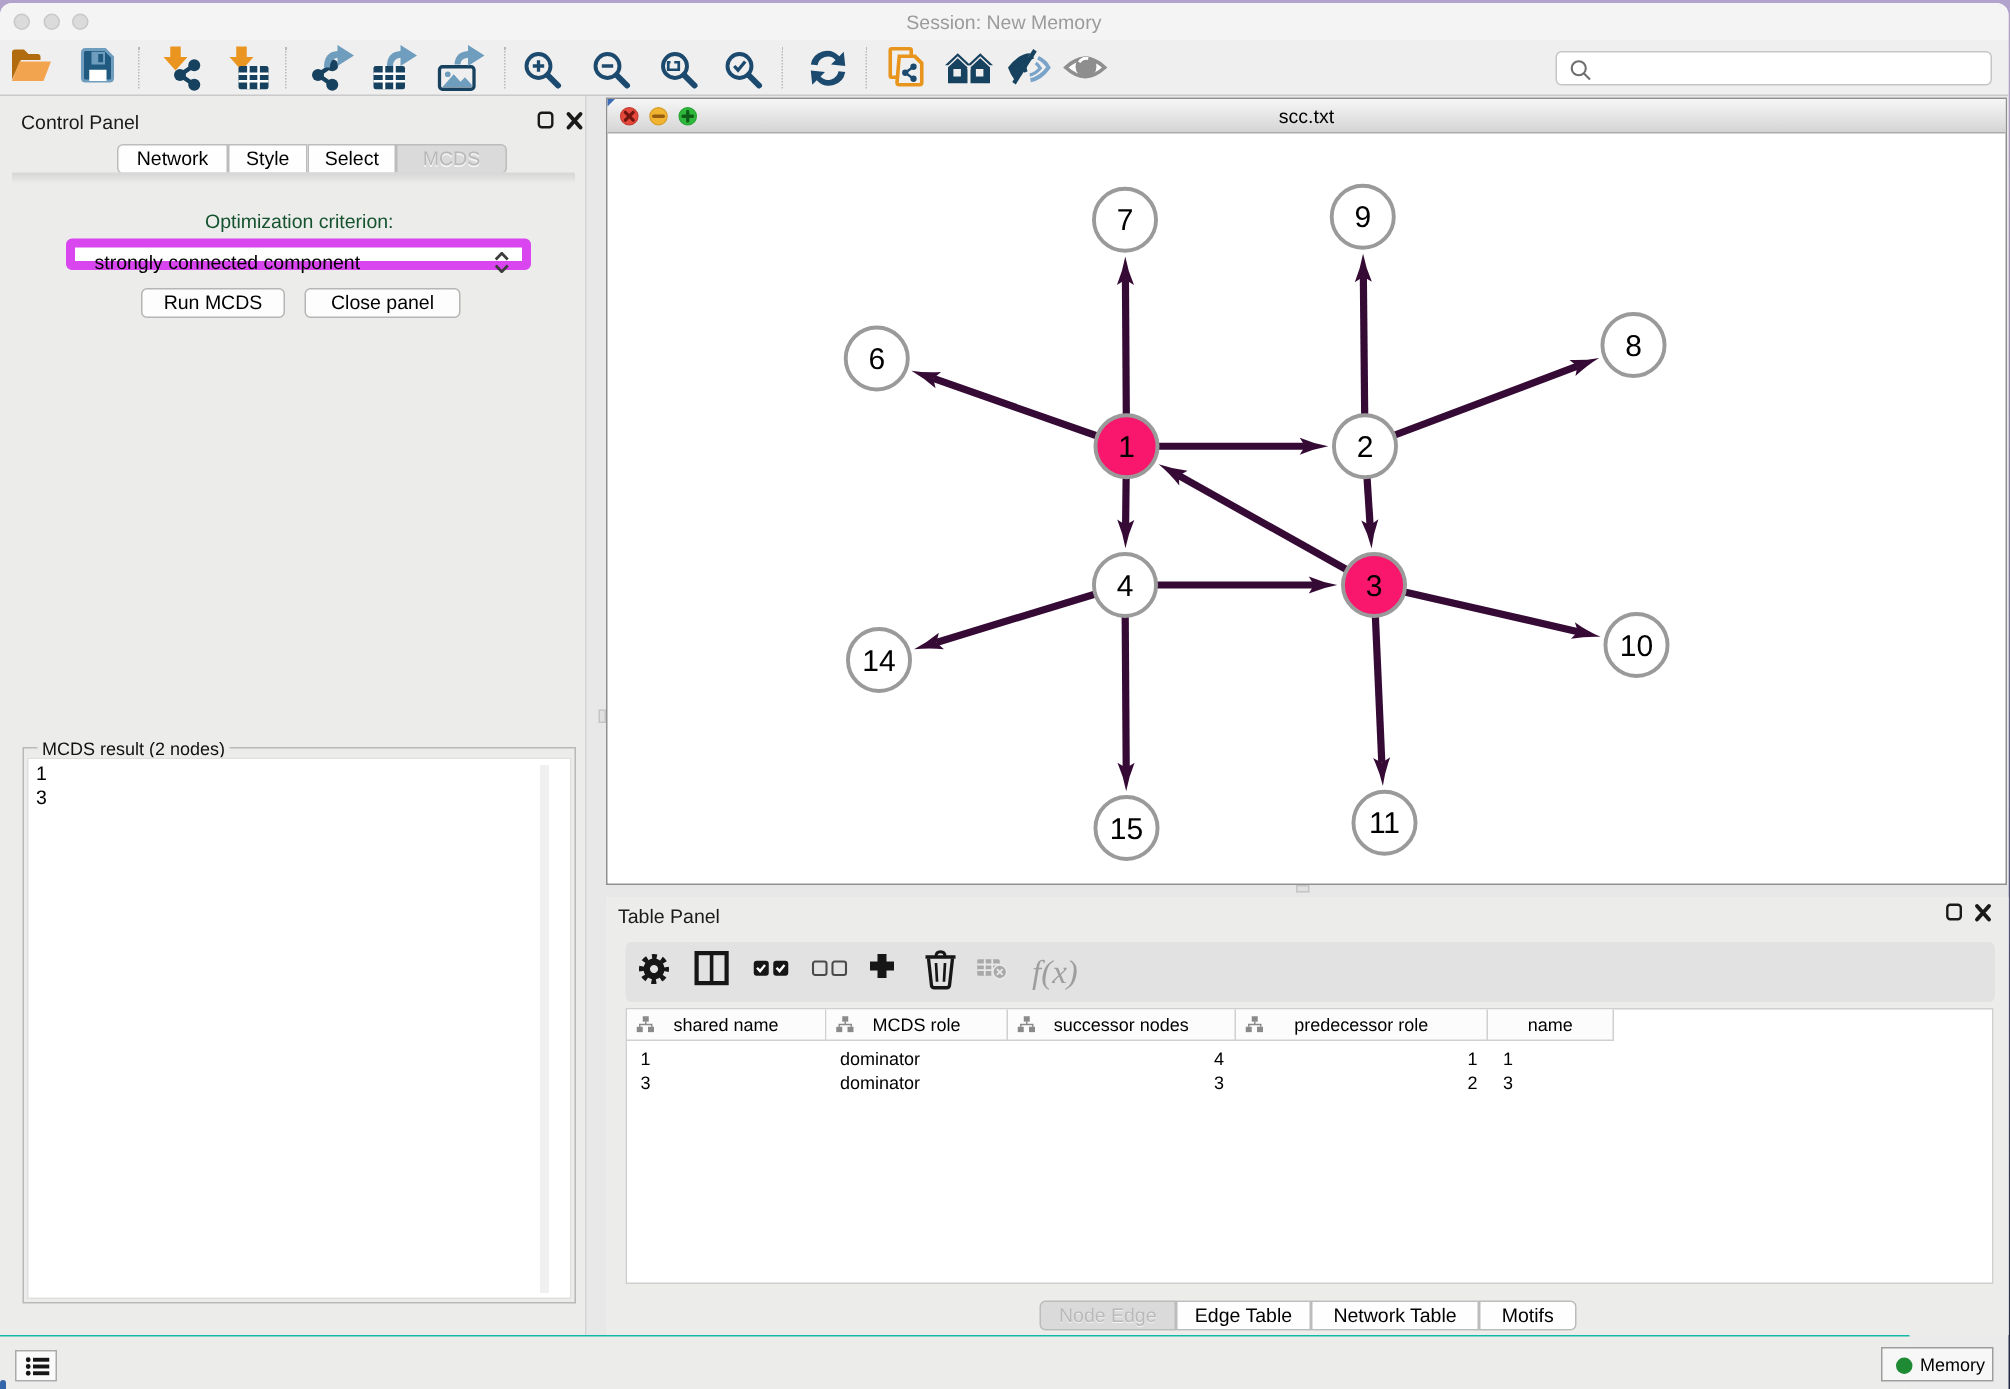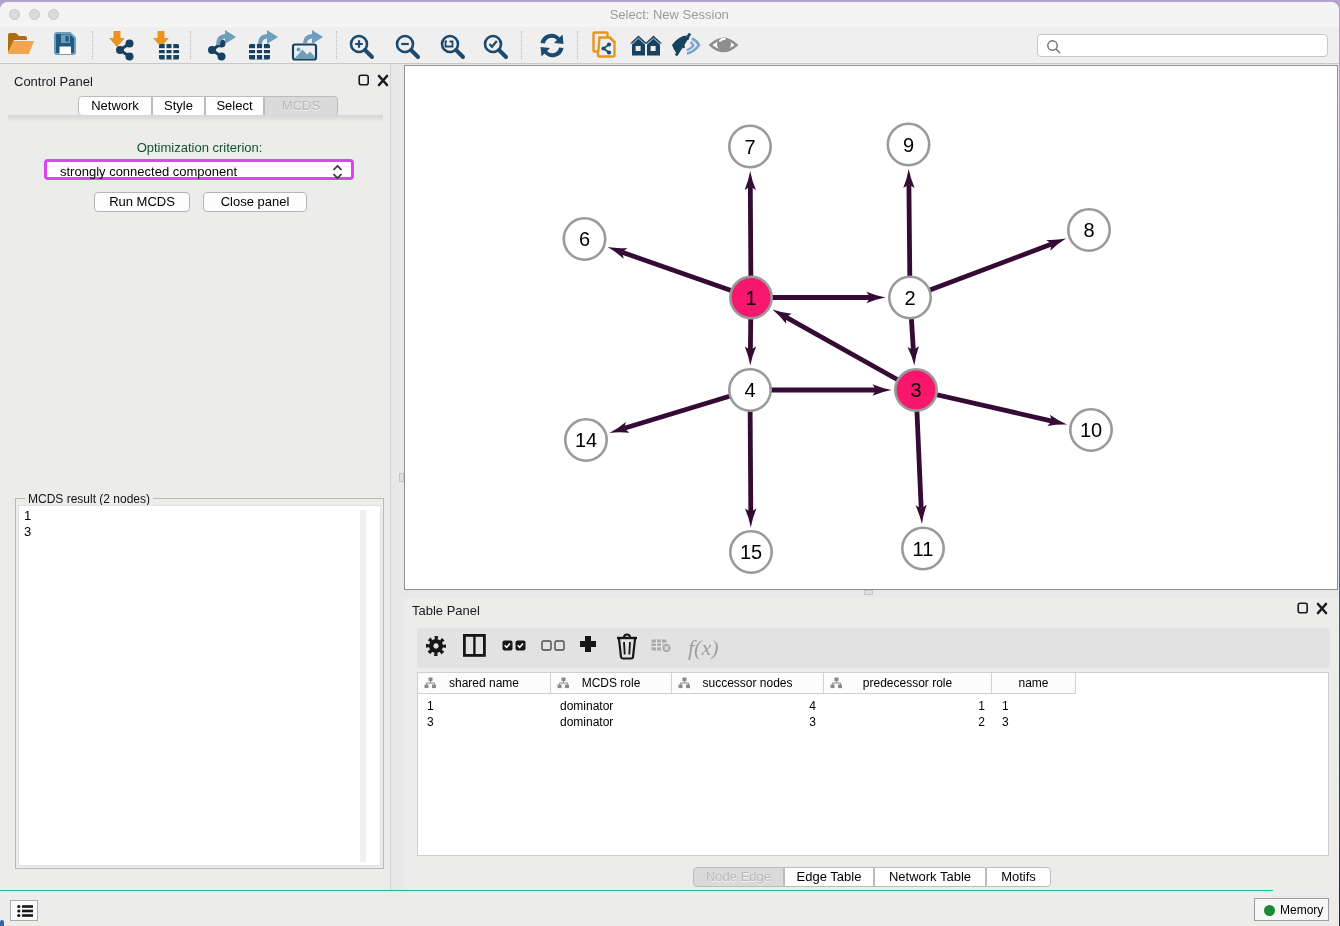--- a/index.html
+++ b/index.html
@@ -24,21 +24,21 @@
   #mainarea { left:0; top:62px; width:1338.5px; height:826px; background:#e9e8e8; }
   
   #cpanel { left:0; top:0; width:391px; height:826px; background:#ececeb; border-right:1px solid #d4d4d4; }
   #cp-title { position:absolute; left:14px; top:10px; font-size:13px; color:#1a1a1a; }
   
   .tab { position:absolute; top:0; height:20px; background:#fefefe; border:1px solid #bcbcbc; color:#000; font-size:13px; text-align:center; line-height:18px; }
   .tab.sel { background:#dadada; color:#b9b9b9; text-shadow:0 1px 0 #f4f4f4; }
   
   #cp-content { position:absolute; left:8px; top:51px; width:375px; height:765px; background:#ececeb; border-top:1px solid #d8d8d8; box-shadow:inset 0 6px 4px -3px rgba(0,0,0,0.09); }
   #opt-label { position:absolute; left:4px; width:100%; top:24px; text-align:center; font-size:13px; color:#14532d; }
-  #dropdown { position:absolute; left:36px; top:43px; width:310px; height:21px; background:#fff; border:3px solid #d946ef; border-radius:4px; font-size:13px; line-height:19px; padding-left:13px; color:#000; }
+  #dropdown { position:absolute; left:36px; top:43px; width:310px; height:21px; background:#fff; border:6px solid #d946ef; border-radius:4px; font-size:13px; line-height:19px; padding-left:13px; color:#000; }
   .cbtn { position:absolute; top:76px; height:20px; background:#fdfdfd; border:1px solid #b5b5b5; border-radius:4px; font-size:13px; text-align:center; line-height:18px; color:#000; }
   #fieldset { position:absolute; left:7px; top:382px; width:369px; height:371px; border:1px solid #b9b9b9; }
   #fieldset-legend { position:absolute; left:9px; top:-7px; background:#ececeb; font-size:12px; padding:0 3px; color:#111;text-align:center; }
   #fs-inner { position:absolute; left:2px; top:6px; right:2px; bottom:2px; background:#fff; border:1px solid #e0e0e0; font-size:13px; color:#000; padding:2px 0 0 5px; line-height:16px; }
   #fs-scroll { position:absolute; right:14px; top:4px; width:6px; bottom:3px; background:#f0f0f0; }
   
   #vgrip { left:399px; top:409px; width:5px; height:9px; background:#e0e0e0; border:1px solid #c6c6c6; }
   #hgrip { left:864px; top:526px; width:9px; height:5px; background:#e0e0e0; border:1px solid #c6c6c6; }
   
   #netframe { left:404px; top:1px; width:934px; height:524.5px; border:1px solid #909090; background:#fff; }
@@ -63,21 +63,21 @@
   #blueblob { left:0px; top:920px; width:4px; height:6px; background:#3465a8; border-radius:4px 4px 0 0; }
 </style>
 </head>
 <body>
 <div class="abs" id="wallpaper"></div>
 <div class="abs" id="appwin">
   <div class="abs" id="titlebar">
     <div class="tl-circle" style="left:9px;"></div>
     <div class="tl-circle" style="left:28.5px;"></div>
     <div class="tl-circle" style="left:48px;"></div>
-    <div id="title-text">Select: New Session</div>
+    <div id="title-text">Session: New Memory</div>
   </div>
   <div class="abs" id="toolbar">
     <div class="tsep" style="left:92px;"></div>
     <div class="tsep" style="left:190px;"></div>
     <div class="tsep" style="left:336px;"></div>
     <div class="tsep" style="left:521px;"></div>
     <div class="tsep" style="left:577px;"></div>
     <svg id="toolbar-icons" style="position:absolute;left:0;top:0;" width="760" height="37" viewBox="0 0 760 37">
 
       <g transform="translate(8,7)">
@@ -229,20 +229,32 @@
         <div class="cbtn" style="left:195px; width:104px;">Close panel</div>
         <div id="fieldset">
           <div id="fieldset-legend">MCDS result (2 nodes)</div>
           <div id="fs-inner">1<br>3<div id="fs-scroll"></div></div>
         </div>
       </div>
     </div>
     <div class="abs" id="vgrip"></div>
     <div class="abs" id="hgrip"></div>
     <div class="abs" id="netframe">
+      <div id="net-titlebar">
+        <div id="blue-corner"></div>
+        <svg style="position:absolute;left:8px;top:5px;" width="54" height="13" viewBox="0 0 54 13">
+          <circle cx="6.5" cy="6.5" r="5.8" fill="#e6493c" stroke="#c63d32" stroke-width="0.8"></circle>
+          <path d="M3.9,3.9 L9.1,9.1 M9.1,3.9 L3.9,9.1" stroke="#71150e" stroke-width="2.2" stroke-linecap="round"></path>
+          <circle cx="26" cy="6.5" r="5.8" fill="#f0b431" stroke="#d69f2b" stroke-width="0.8"></circle>
+          <path d="M22.8,6.5 h6.4" stroke="#985c10" stroke-width="2.2" stroke-linecap="round"></path>
+          <circle cx="45.5" cy="6.5" r="5.8" fill="#2fb93c" stroke="#28a534" stroke-width="0.8"></circle>
+          <path d="M42.3,6.5 h6.4 M45.5,3.3 v6.4" stroke="#0e5d18" stroke-width="2.2" stroke-linecap="round"></path>
+        </svg>
+        <div id="net-title">scc.txt</div>
+      </div>
       <svg id="graphsvg" style="position:absolute; left:-1px; top:22px;" width="932" height="501" viewBox="0 0 932 501">
 <g stroke="#350b36" stroke-width="4.8">
   <line x1="347.0" y1="209.5" x2="346.3" y2="98.5"></line>
   <line x1="347.0" y1="209.5" x2="218.2" y2="164.3"></line>
   <line x1="347.0" y1="209.5" x2="466.0" y2="209.5"></line>
   <line x1="347.0" y1="209.5" x2="346.4" y2="262.0"></line>
   <line x1="506.0" y1="209.5" x2="504.9" y2="96.5"></line>
   <line x1="506.0" y1="209.5" x2="647.6" y2="156.1"></line>
   <line x1="506.0" y1="209.5" x2="509.4" y2="262.1"></line>
   <line x1="512.0" y1="302.0" x2="381.9" y2="229.1"></line>

